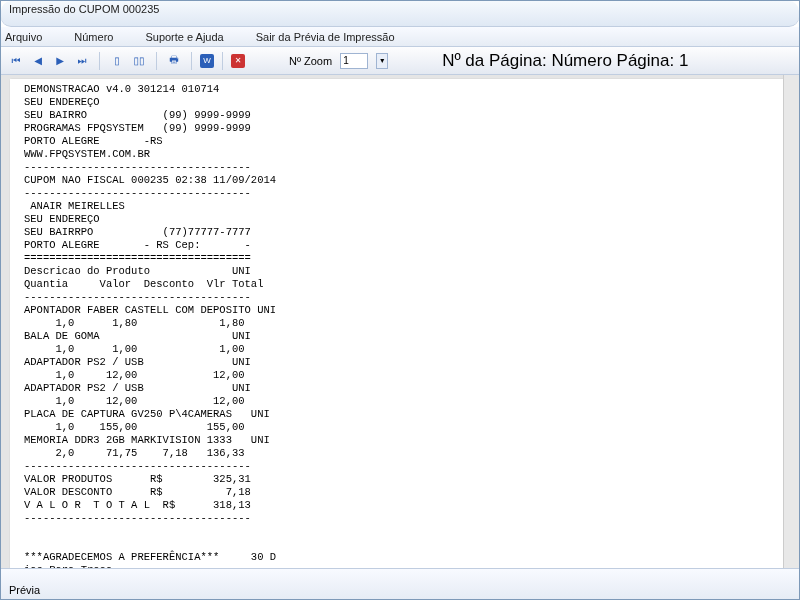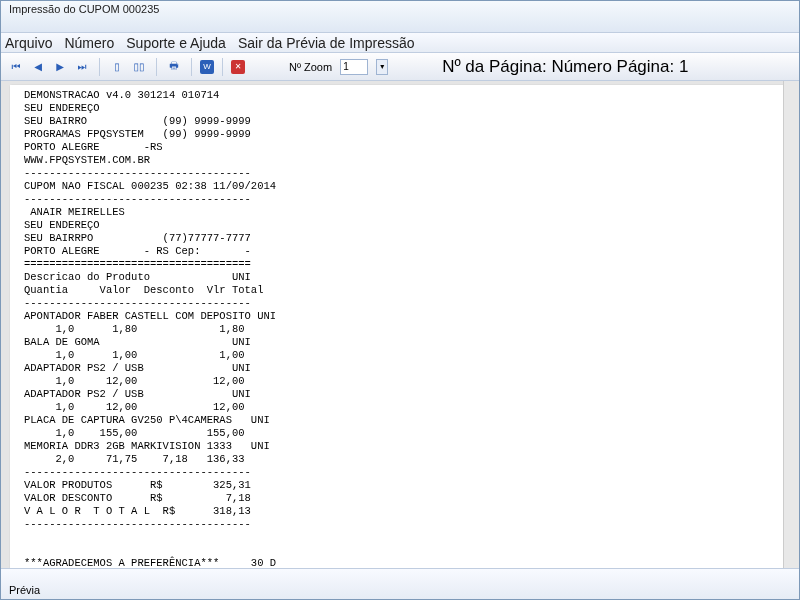--- a/index.html
+++ b/index.html
@@ -1,19 +1,19 @@
 <!DOCTYPE html>
 <html><head>
   <meta charset="utf-8">
   <style>
     * { margin: 0; padding: 0; box-sizing: border-box; }
     body { font-family: "Segoe UI", Tahoma, sans-serif; font-size: 11px; background: #eaedf2; width: 800px; height: 600px; overflow: hidden; }
     .window { width: 100%; height: 100%; display: flex; flex-direction: column; background: #fff; border: 1px solid #7d99b8; }
-    .titlebar { background: linear-gradient(#f5f9fd, #dfe8f4); height: 32px; padding: 2px 8px; font-size: 11px; color: #222; border-bottom: 1px solid #c0cde0; }
-    .menubar { background: linear-gradient(#f8faff, #e6ecf5); height: 20px; display: flex; align-items: center; padding: 0 4px; font-size: 14px; color: #222; border-bottom: 1px solid #c0cde0; }
+    .titlebar { background: linear-gradient(#f5f9fd, #dfe8f4); height: 26px; padding: 2px 8px; font-size: 11px; color: #222; border-bottom: 1px solid #c0cde0; border-radius: 10px; }
+    .menubar { background: linear-gradient(#f8faff, #e6ecf5); height: 20px; display: flex; align-items: center; padding: 0 4px; font-size: 11px; color: #222; border-bottom: 1px solid #c0cde0; gap: 20px; }
     .menubar span { margin-right: 12px; }
     .toolbar { background: linear-gradient(#fdfdfe, #e4e9f2); height: 28px; display: flex; align-items: center; padding: 0 6px; border-bottom: 1px solid #c0cde0; gap: 4px; }
     .tbtn { width: 18px; height: 18px; display: inline-flex; align-items: center; justify-content: center; font-size: 10px; cursor: pointer; border-radius: 2px; }
     .sep { width: 1px; height: 18px; background: #c0cde0; margin: 0 4px; }
     .zoom-group { display: flex; align-items: center; margin-left: 40px; gap: 8px; font-size: 11px; }
     .zoom-input { width: 28px; height: 16px; border: 1px solid #9fb4d2; font-size: 10px; padding: 0 2px; background: #fff; }
     .zoom-arrow { width: 12px; height: 16px; border: 1px solid #9fb4d2; background: #e8eef8; font-size: 8px; display: flex; align-items: center; justify-content: center; }
     .page-info { margin-left: 50px; font-size: 17px; }
     .content { flex: 1; background: #e5e5e5; padding: 4px; overflow: hidden; position: relative; }
     .page { background: #fff; width: 780px; height: 510px; margin: 0 auto; padding: 4px 14px; box-shadow: 1px 1px 2px rgba(0,0,0,.4); }

